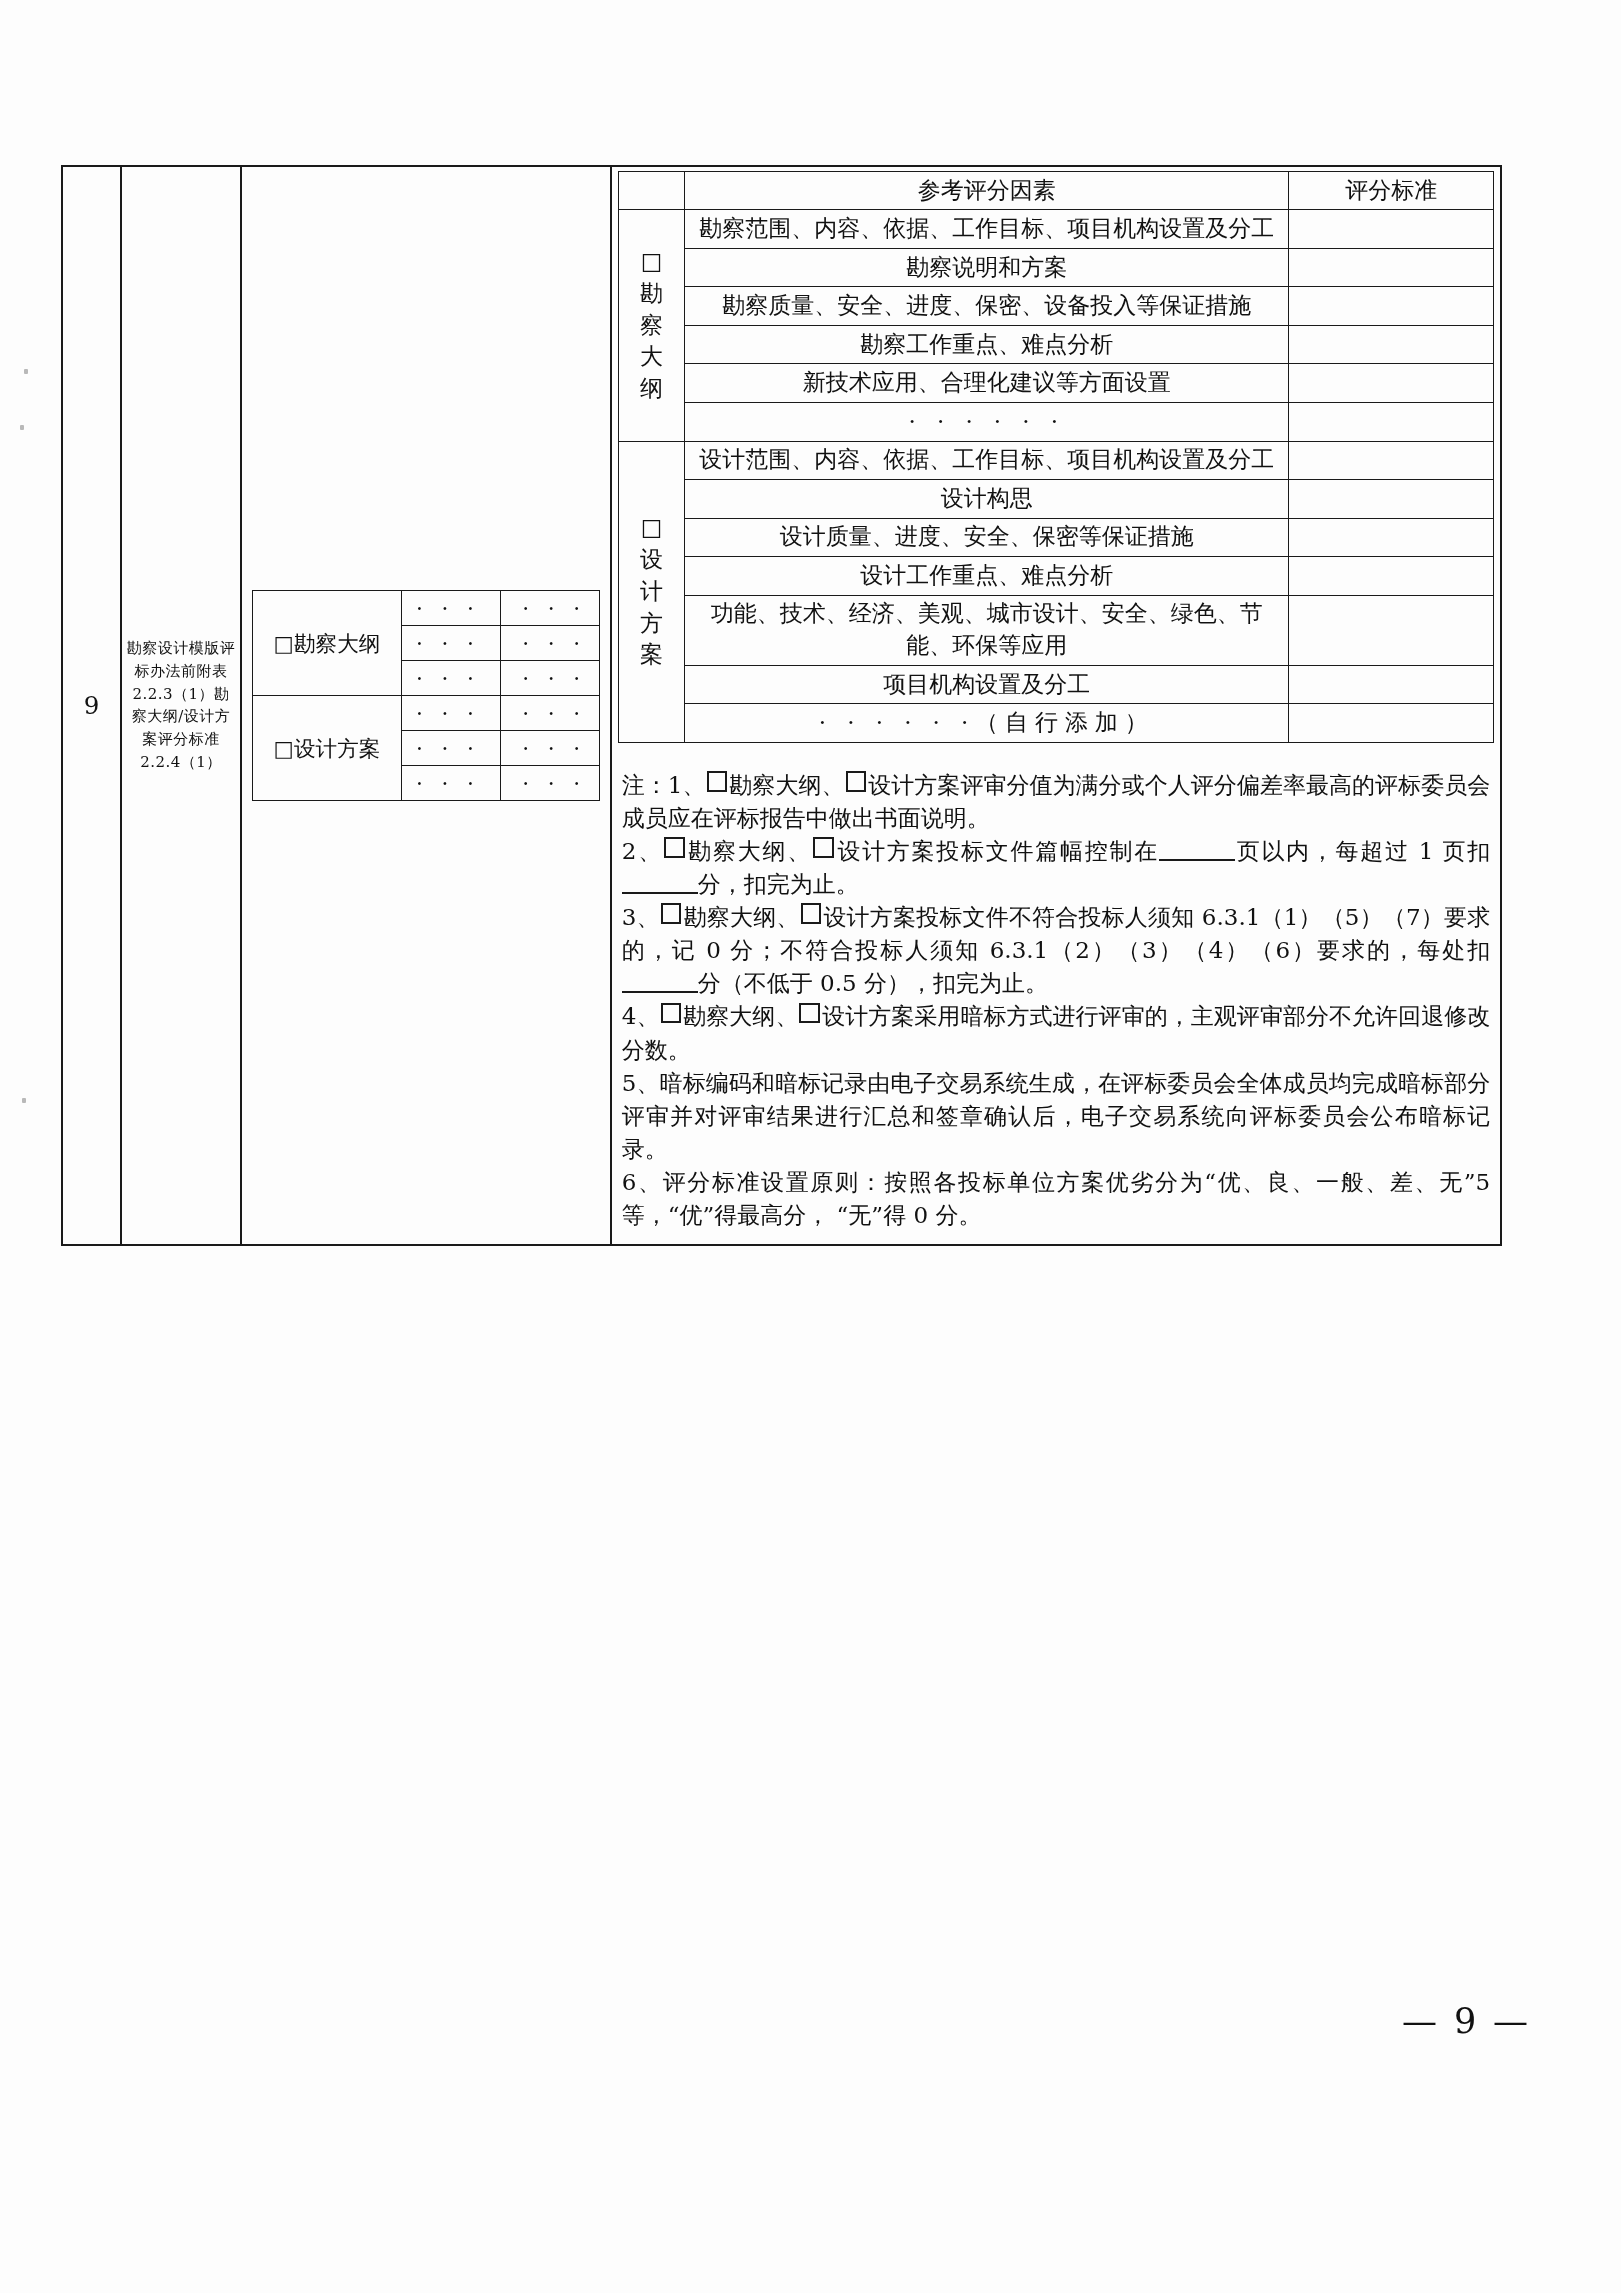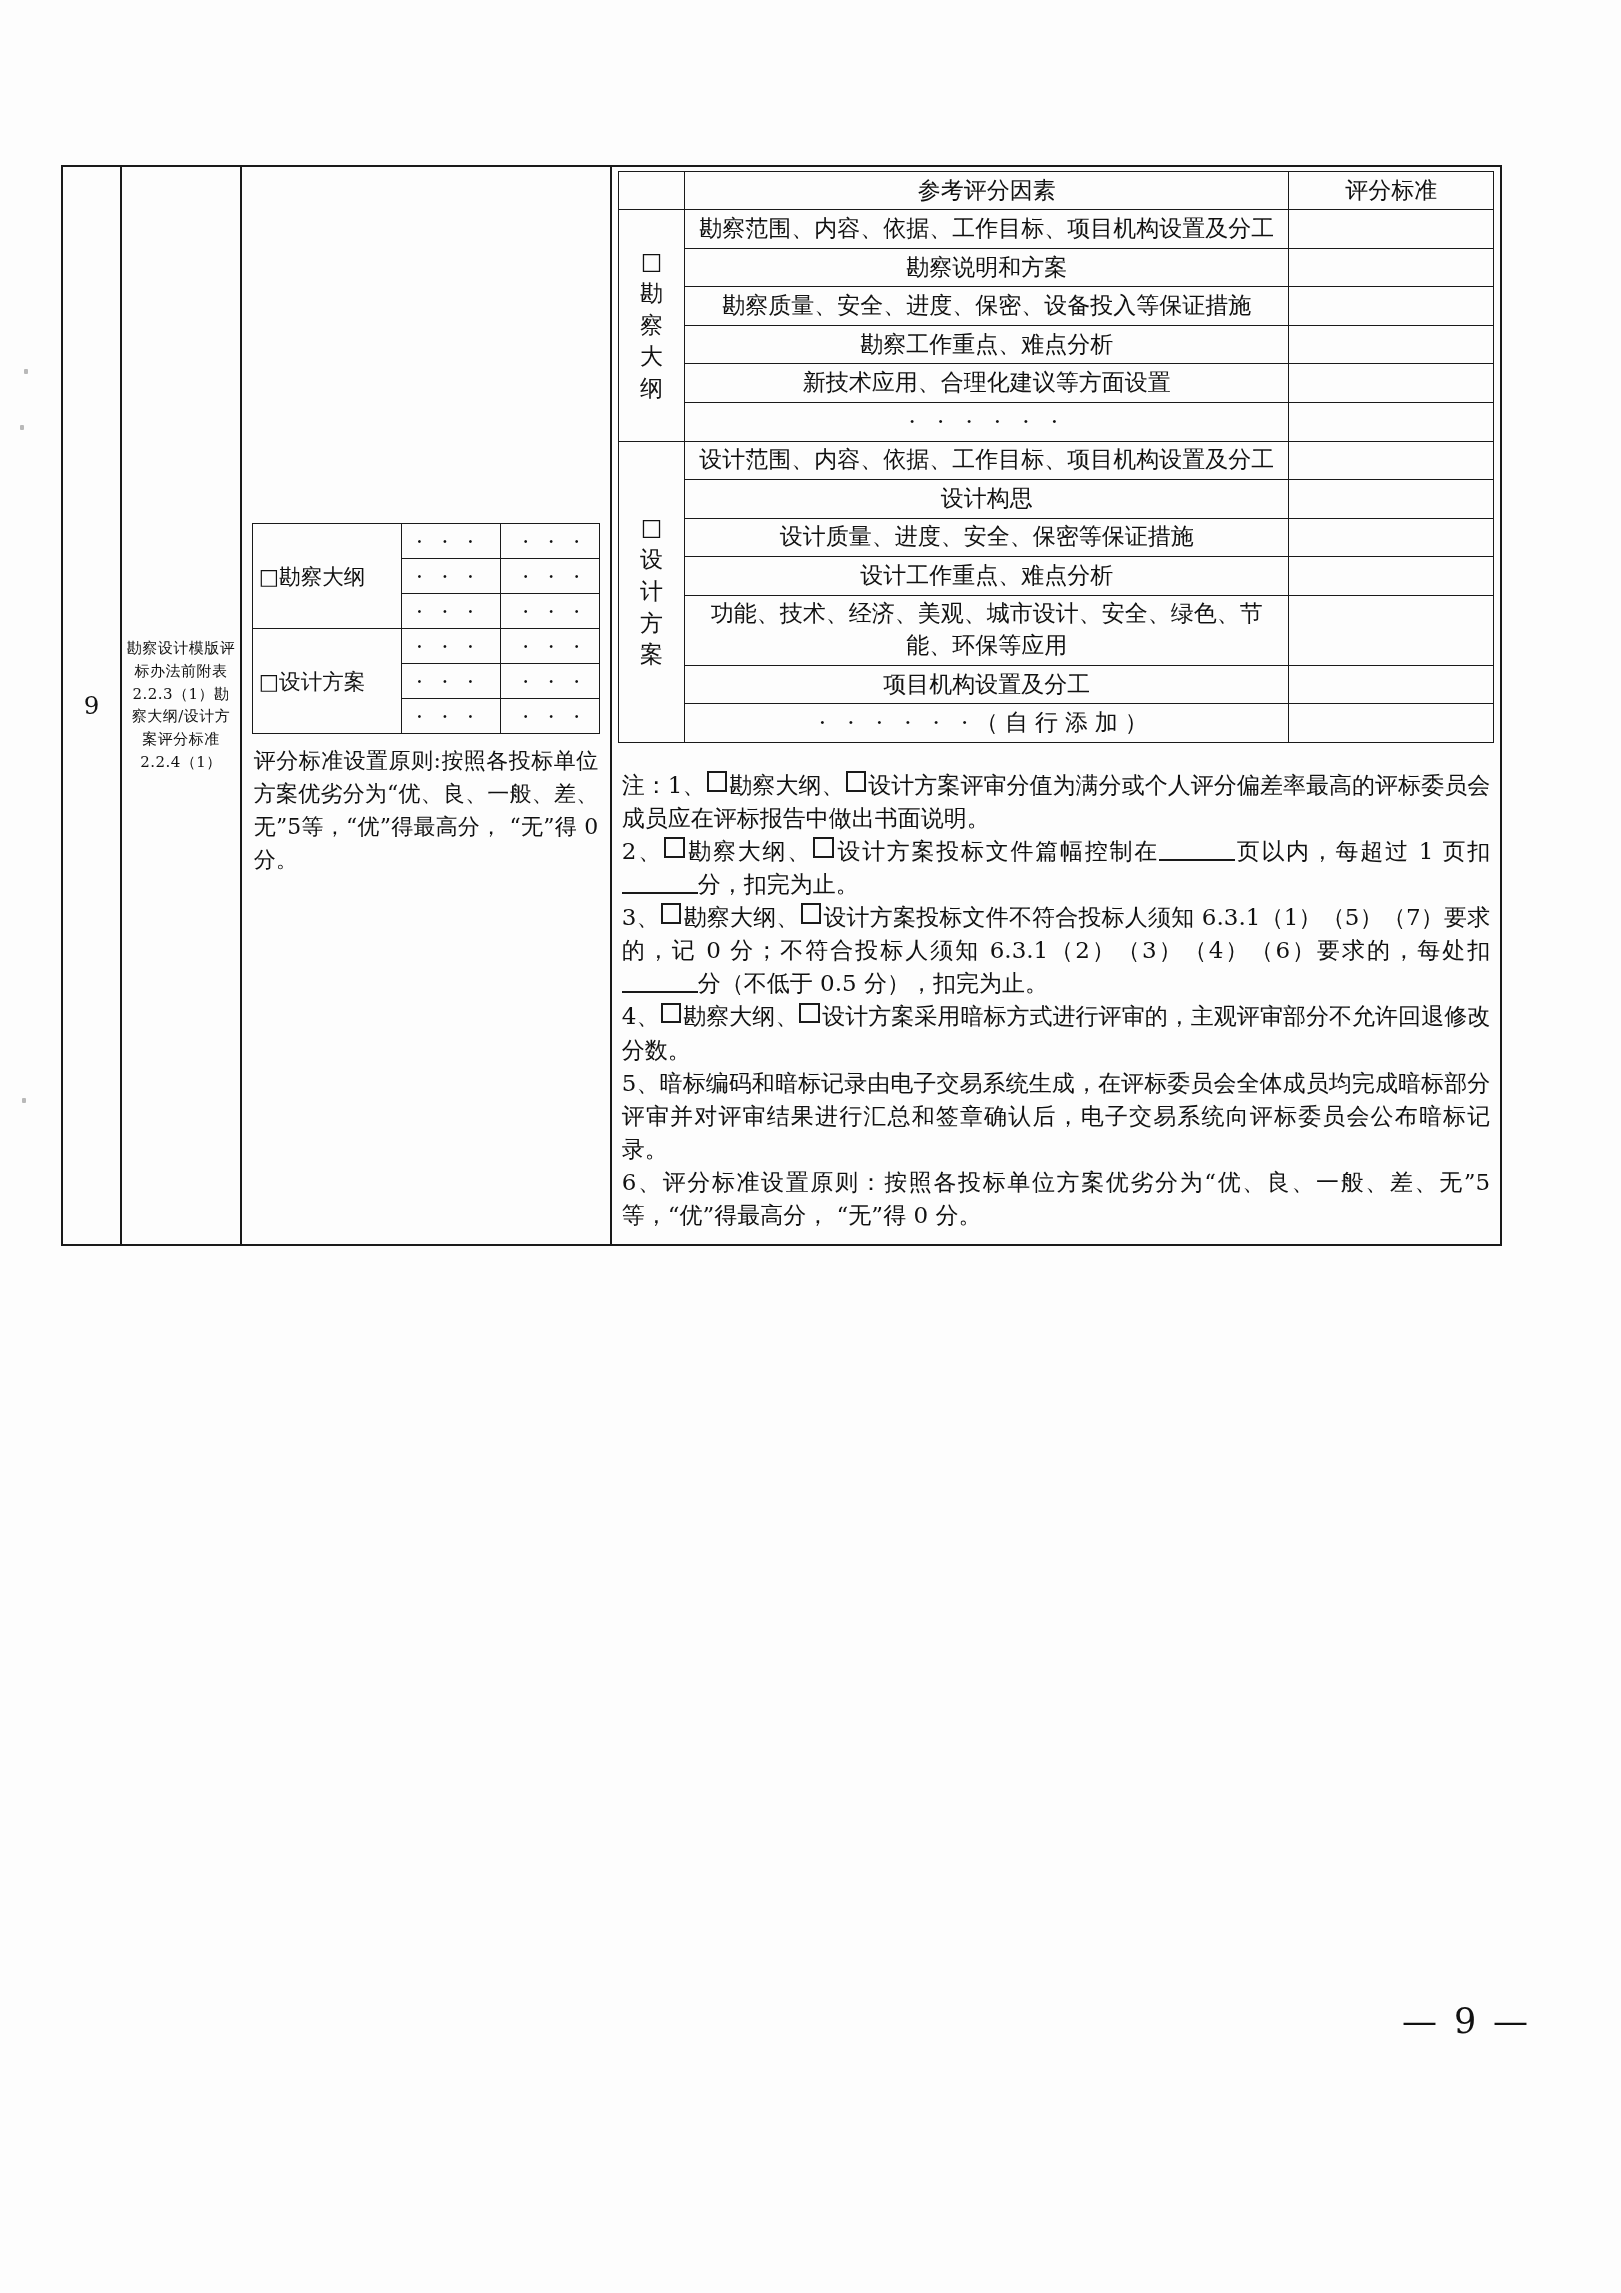--- a/index.html
+++ b/index.html
@@ -86,20 +86,21 @@
   }
   .mini-table td {
     border: 1.6px solid #1a1a1a;
     height: 32px;
     font-size: 21.6px;
     padding: 1px 5.9px;
     vertical-align: middle;
   }
   .mini-label {
     width: 46%;
+    text-align: center;
     line-height: 1.35;
     font-size: 21.6px;
   }
   .mini-dots {
     width: 27%;
     text-align: left;
     letter-spacing: 5.9px;
     padding-left: 13.7px !important;
     font-size: 20.6px;
   }
@@ -239,21 +240,20 @@
                   <td class="mini-dots">· · ·</td>
                   <td class="mini-dots mini-dots-c">· · ·</td>
                 </tr>
                 <tr>
                   <td class="mini-dots">· · ·</td>
                   <td class="mini-dots mini-dots-c">· · ·</td>
                 </tr>
               </tbody>
             </table>
 
-            <div class="mid-note">评分标准设置原则:按照各投标单位方案优劣分为“优、良、一般、差、无”5等，“优”得最高分， “无”得 0 分。</div>
           </div>
         </td>
 
         <td class="cell-right">
           <div class="right-wrap">
             <table class="score-table">
               <colgroup>
                 <col class="st-group">
                 <col class="st-factor">
                 <col class="st-std">

